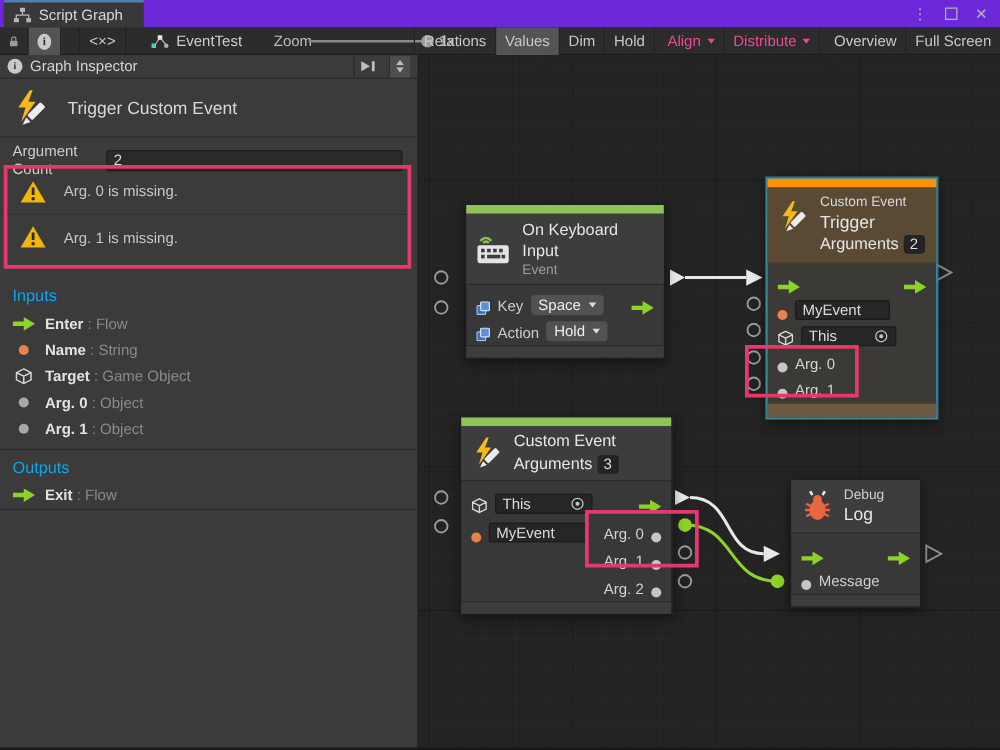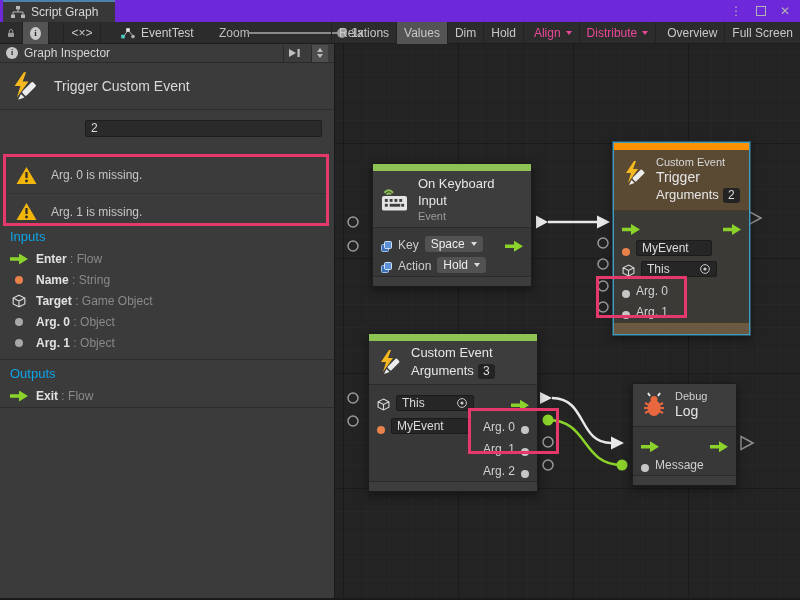--- a/index.html
+++ b/index.html
@@ -51,21 +51,21 @@
 
   .insp-titleblock { position:absolute; left:0; top:19px; width:100%; height:47px; border-bottom:1px solid #2d2d2d;
                      display:flex; align-items:center; gap:14px; padding:0 10px; }
   .insp-title { font-size:14px; color:#d8d8d8; }
 
   .insp-argrow { position:absolute; left:0; top:67px; width:100%; height:34px; display:flex; align-items:center; padding:0 10px; }
   .insp-arglabel { width:75px; color:#cccccc; }
   .insp-arginput { position:absolute; left:85px; width:237px; height:17px; background:#2a2a2a;
                    border:1px solid #1e1e1e; border-radius:2px; color:#dddddd; line-height:15px; padding:0 5px; }
 
-  .warnbox { position:absolute; left:3px; top:110px; width:326px; height:72px; border:3px solid #e5396b; }
+  .warnbox { position:absolute; left:3px; top:88px; width:326px; height:83px; border:3px solid #e5396b; }
   .warnrow { height:36px; display:flex; align-items:center; gap:14px; padding:0 10px; }
   .warnrow + .warnrow { border-top:1px solid #333333; }
   .warntext { color:#c6c6c6; }
 
   .sect-label { position:absolute; left:10px; font-size:13px; color:#0ea5e9; }
   .insp-item { position:absolute; left:10px; height:20px; display:flex; align-items:center; gap:8px; }
   .insp-item .iconcell { width:18px; display:flex; justify-content:center; }
   .iname { font-weight:bold; color:#e2e2e2; }
   .itype { color:#8a8a8a; }
   .divider { position:absolute; left:0; width:100%; height:1px; background:#2d2d2d; }
@@ -218,20 +218,21 @@
   <div class="insp-titleblock">
     <svg width="30" height="30" viewBox="0 0 26 26">
       <polygon points="12,1 4,13 9,13 6,23 16,9 11,9 14,1" fill="#f5b81e"></polygon>
       <rect x="10" y="13" width="13" height="5" rx="1" fill="#ececec" transform="rotate(-45 16.5 15.5)"></rect>
       <polygon points="7,25 12.5,23 9.5,20" fill="#ececec"></polygon>
     </svg>
     <span class="insp-title">Trigger Custom Event</span>
   </div>
 
   <div class="insp-argrow">
+    <span class="insp-arglabel">Argument Count</span>
     <div class="insp-arginput">2</div>
   </div>
 
   <div class="warnbox">
     <div class="warnrow">
       <svg width="21" height="19" viewBox="0 0 21 19">
         <polygon points="10.5,1 20.5,18 0.5,18" fill="#f2b50a"></polygon>
         <rect x="9.4" y="6" width="2.2" height="6" fill="#2a2a2a"></rect>
           <circle cx="10.5" cy="15" r="1.4" fill="#2a2a2a"></circle>
       </svg>

